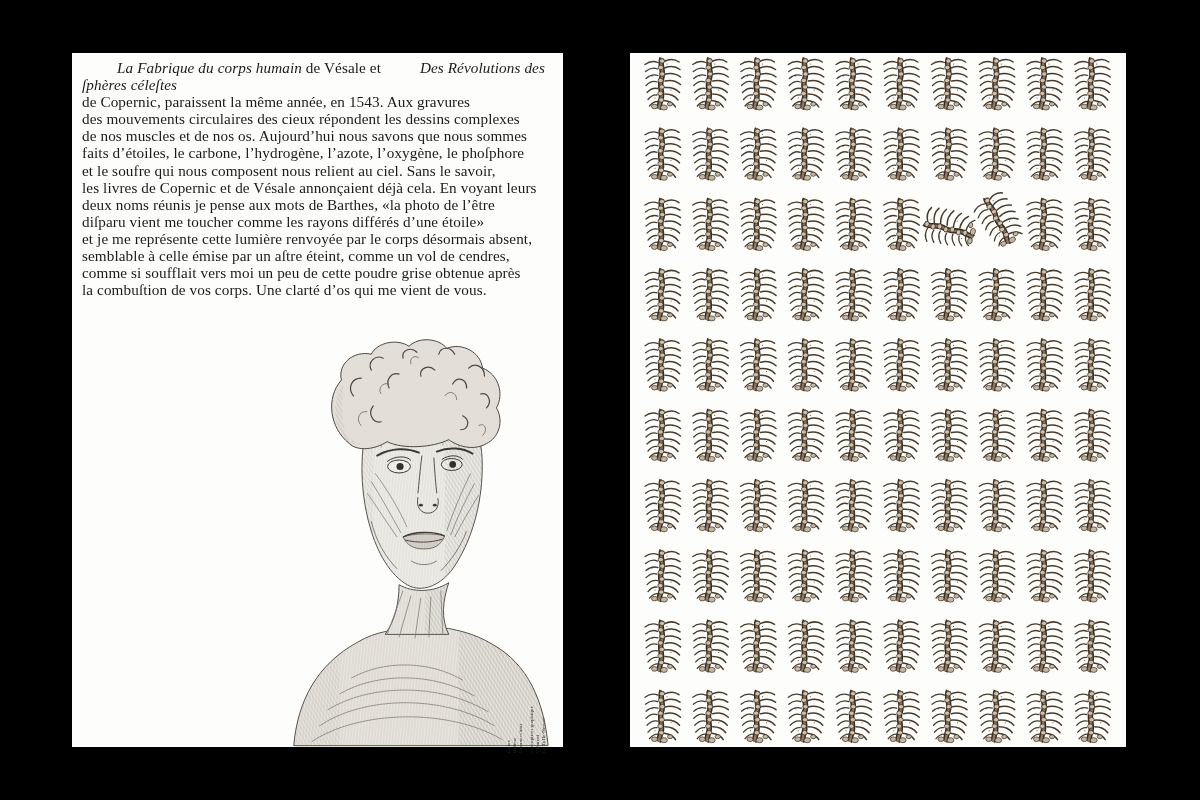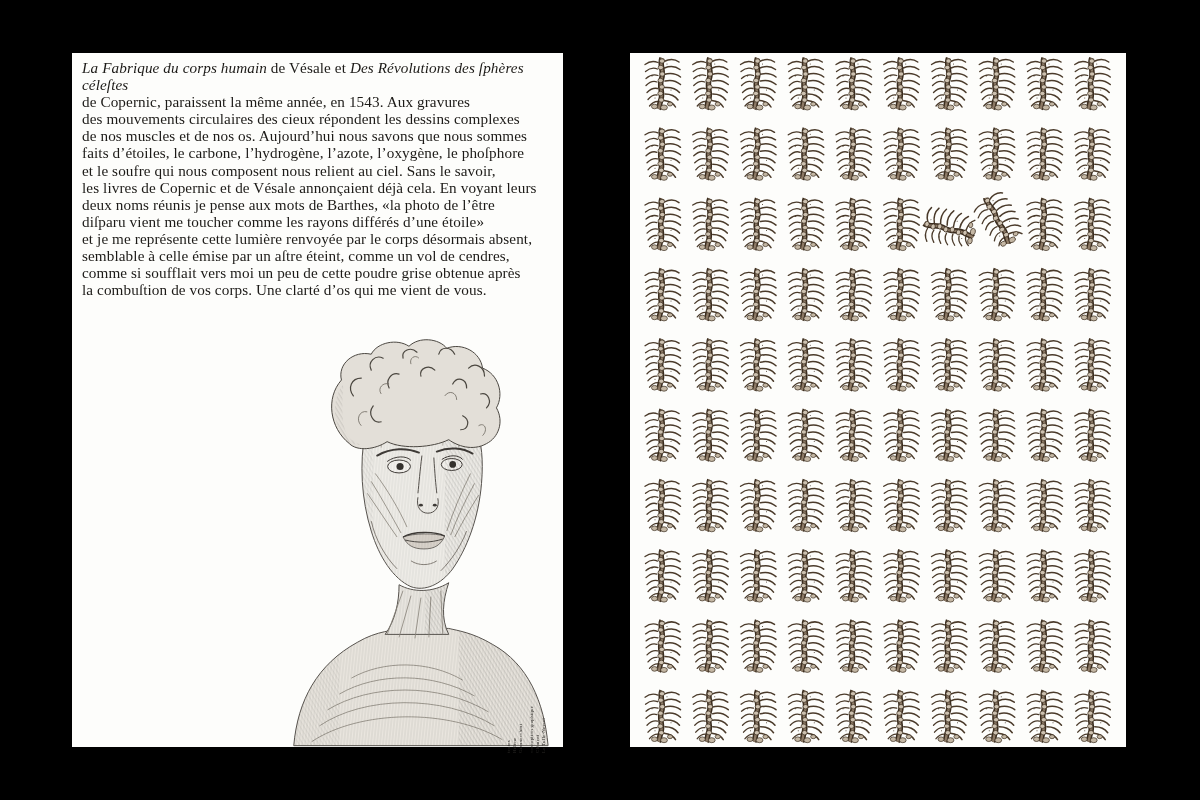--- a/index.html
+++ b/index.html
@@ -20,21 +20,21 @@
   .page-right{left:630px;width:496px;}
 
   .body-text{
     position:absolute;
     left:10px;top:6px;width:476px;
     font-size:15.2px;
     line-height:17.1px;
     color:#1c1a17;
     letter-spacing:0.1px;
   }
-  .body-text em{}
+  .body-text em{margin-left:35px;}
 
   .bust-svg{
     position:absolute;
     left:182px;top:282px;
     width:308px;height:412px;
   }
 
   .credits{
     position:absolute;
     left:434px;top:626px;

